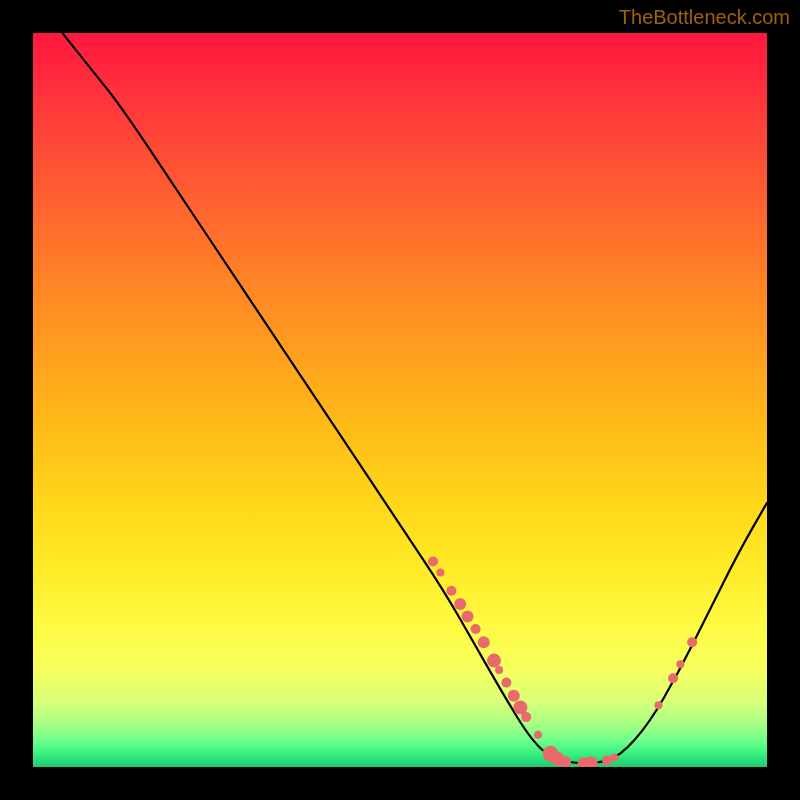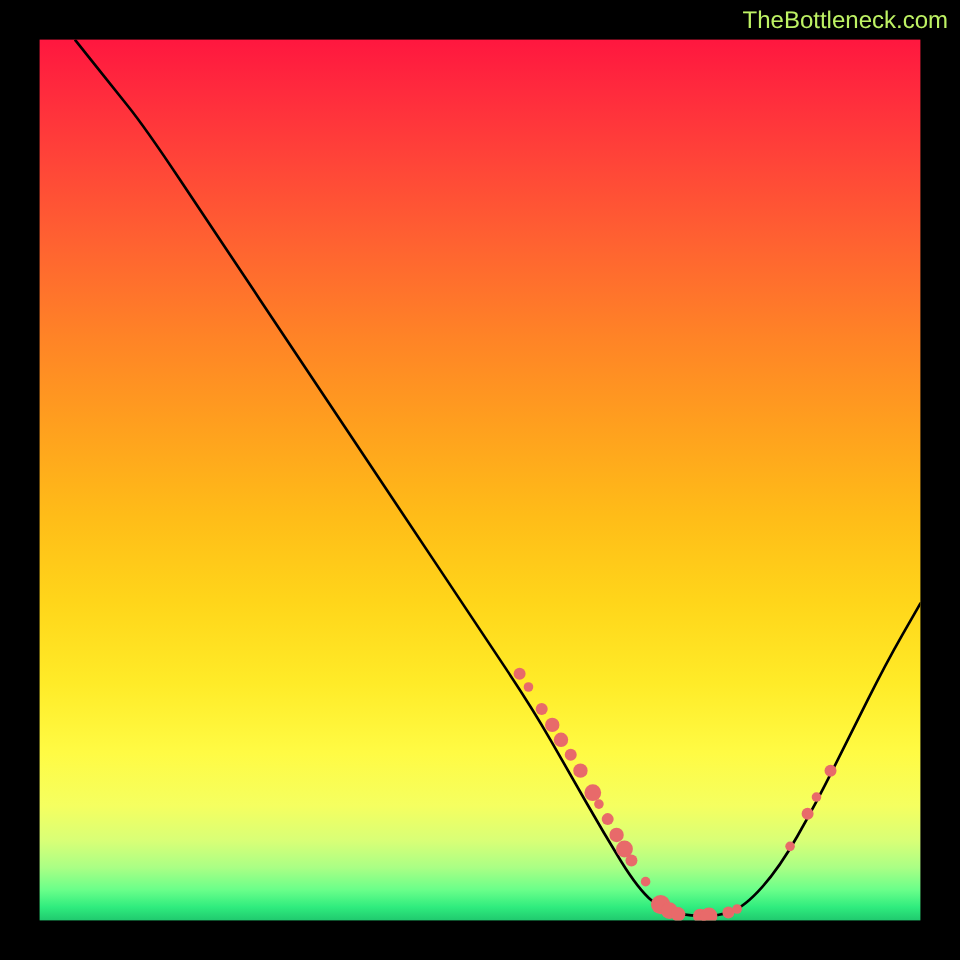--- a/index.html
+++ b/index.html
@@ -8,21 +8,21 @@
     height: 800px;
     background: #000;
     position: relative;
     overflow: hidden;
     font-family: Arial, sans-serif;
   }
   .watermark {
     position: absolute;
     top: 6px;
     right: 10px;
-    color: #bef264;
+    color: #a16207;
     font-size: 20px;
     font-weight: 500;
     z-index: 10;
   }
   .plot-area {
     position: absolute;
     left: 33px;
     top: 33px;
     width: 734px;
     height: 734px;

